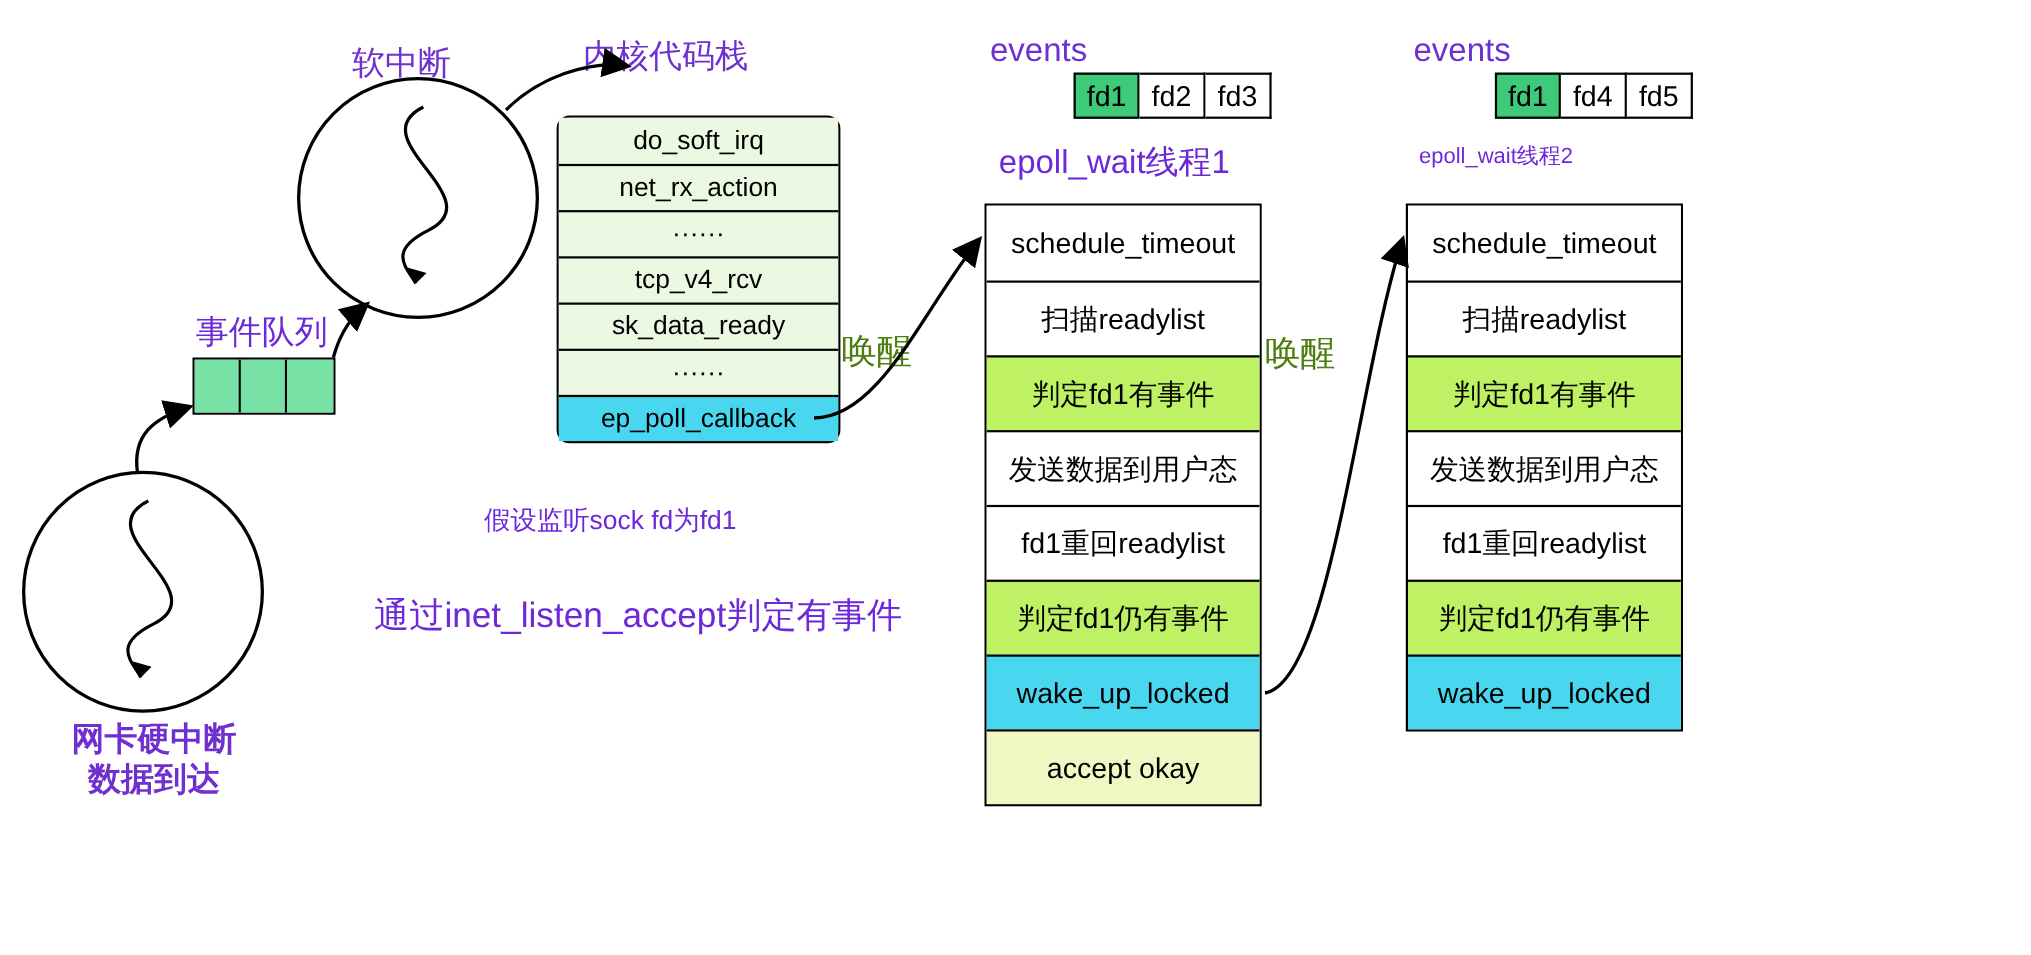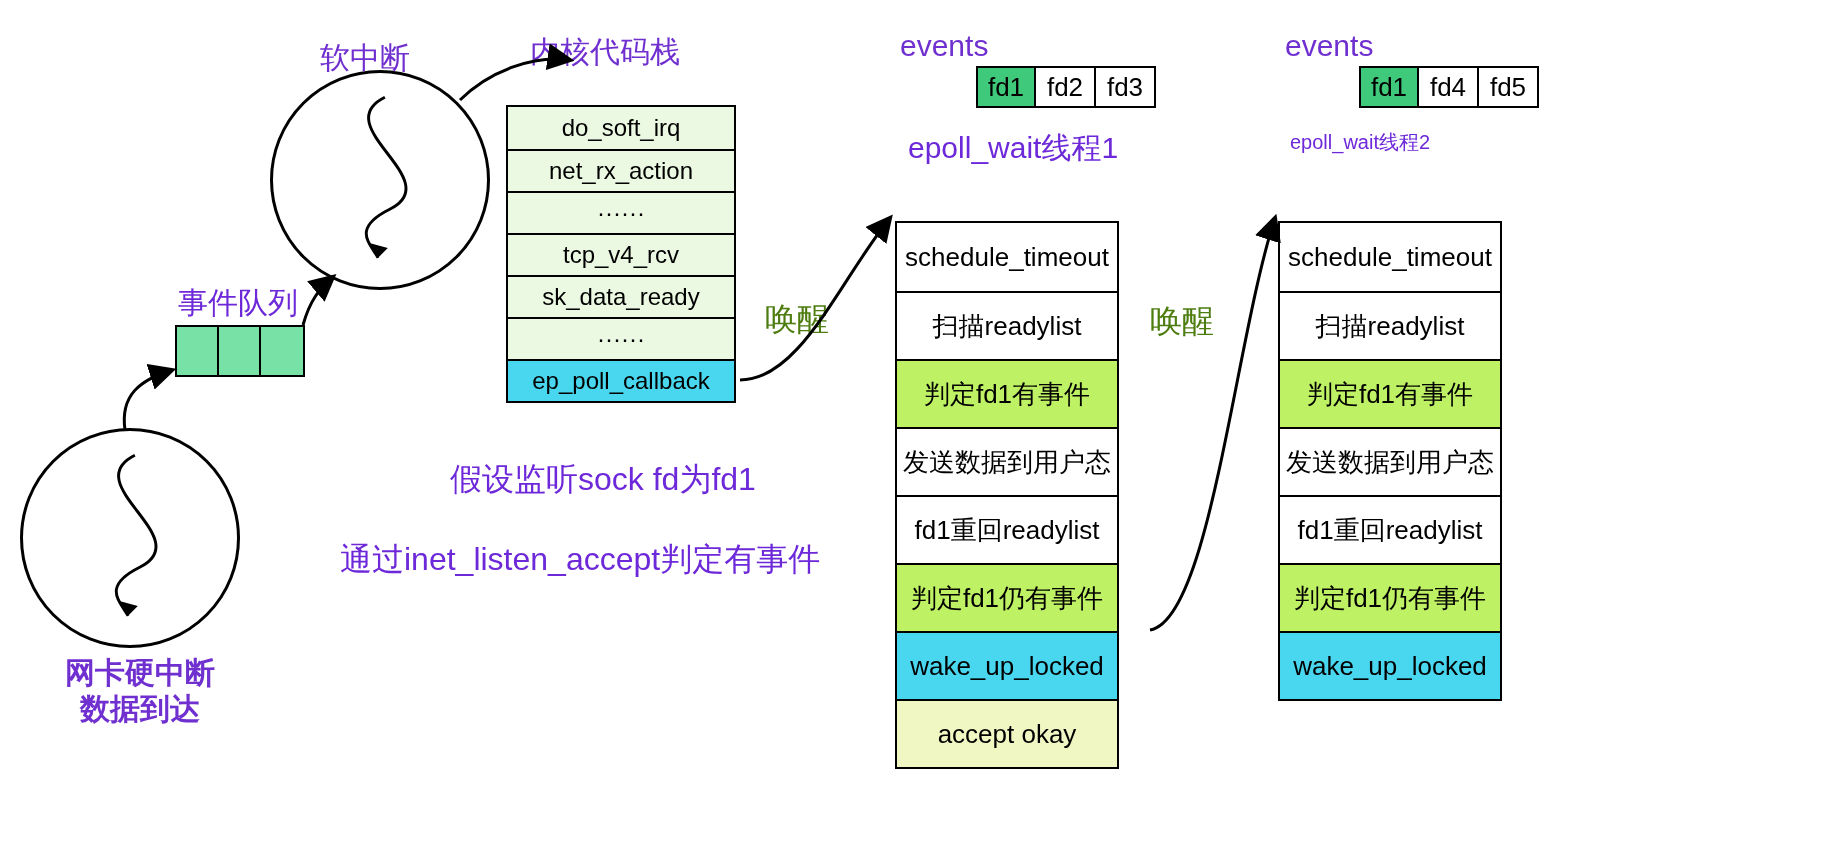--- a/index.html
+++ b/index.html
@@ -99,24 +99,24 @@
   .stack .row:first-child { border-top: none; }
 
   
   .bg-mint    { background: #ebf8e2; }   
   .bg-cyan    { background: #49d7f0; }   
   .bg-white   { background: #ffffff; }
   .bg-green   { background: #bef264; }   
   .bg-yellow  { background: #f1f7c3; }   
   .bg-pink    { background: #f3c4f2; }   
 
-  .kernel-stack { width: 230px; }
+  .kernel-stack { width: 258px; border-radius: 12px; }
   .kernel-stack .row { height: 42px; font-size: 24px; }
 
-  .thread-stack { width: 224px; margin-top: 36px; }
+  .thread-stack { width: 252px; }
   .thread-stack .row { height: 68px; }
 
   svg.arrows {
     position: absolute;
     inset: 0;
     width: 1846px;
     height: 868px;
     pointer-events: none;
   }
 </style>
@@ -156,21 +156,21 @@
   <div class="stack kernel-stack" style="left:506px; top:105px;" id="kernel-stack">
       <div class="row bg-mint">do_soft_irq</div>
       <div class="row bg-mint">net_rx_action</div>
       <div class="row bg-mint">······</div>
       <div class="row bg-mint">tcp_v4_rcv</div>
       <div class="row bg-mint">sk_data_ready</div>
       <div class="row bg-mint">······</div>
       <div class="row bg-cyan">ep_poll_callback</div>
     </div>
 
-  <div class="label black" style="left:450px; top:460px; font-size:32px;">假设监听sock fd为fd1</div>
+  <div class="label black" style="left:440px; top:460px; font-size:24px;">假设监听sock fd为fd1</div>
   <div class="label black" style="left:340px; top:540px; font-size:32px;">通过inet_listen_accept判定有事件</div>
 
   <div class="label blue" style="left:765px; top:300px; font-size:32px;">唤醒</div>
   <div class="label blue" style="left:1150px; top:302px; font-size:32px;">唤醒</div>
 
   <div class="label purple" style="left:900px; top:28px;">events</div>
   <div class="fd-row" style="left:929px; top:66px;" id="fdrow1">
       <div class="fd-cell hl">fd1</div>
       <div class="fd-cell">fd2</div>
       <div class="fd-cell">fd3</div>

